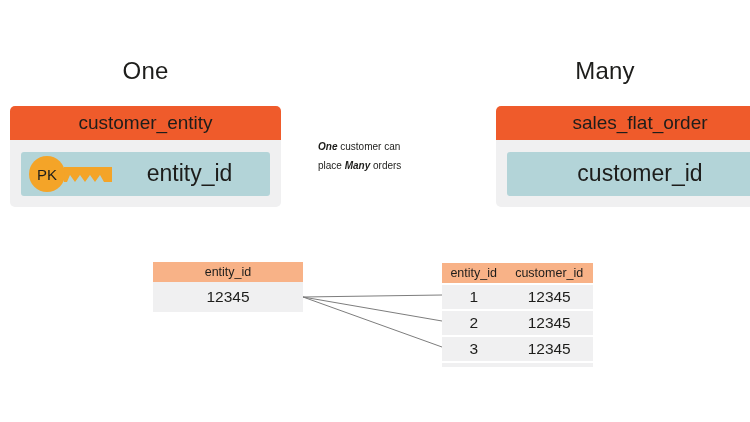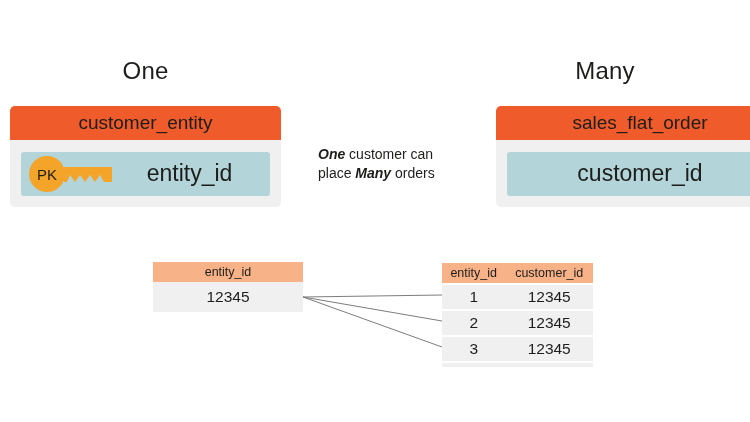--- a/index.html
+++ b/index.html
@@ -68,23 +68,23 @@
   .pk-key {
     position: absolute;
     left: 5px;
     top: 50%;
     transform: translateY(-50%);
   }
 
   .note {
     position: absolute;
     left: 318px;
-    top: 145px;
+    top: 137px;
     width: 130px;
-    font-size: 14px;
+    font-size: 10px;
     line-height: 19px;
   }
   .note .bi { font-weight: 700; font-style: italic; }
 
   .mini { position: absolute; }
   .mini-one { left: 153px; top: 262px; width: 150px; }
   .mini-many { left: 442px; top: 263px; width: 151px; }
   .mini-header {
     height: 20px;
     background: var(--peach);

